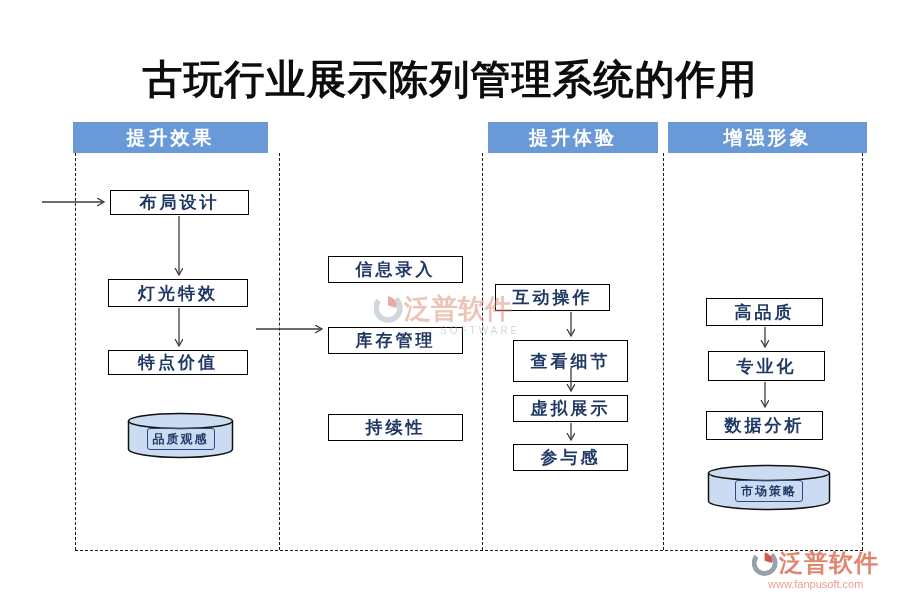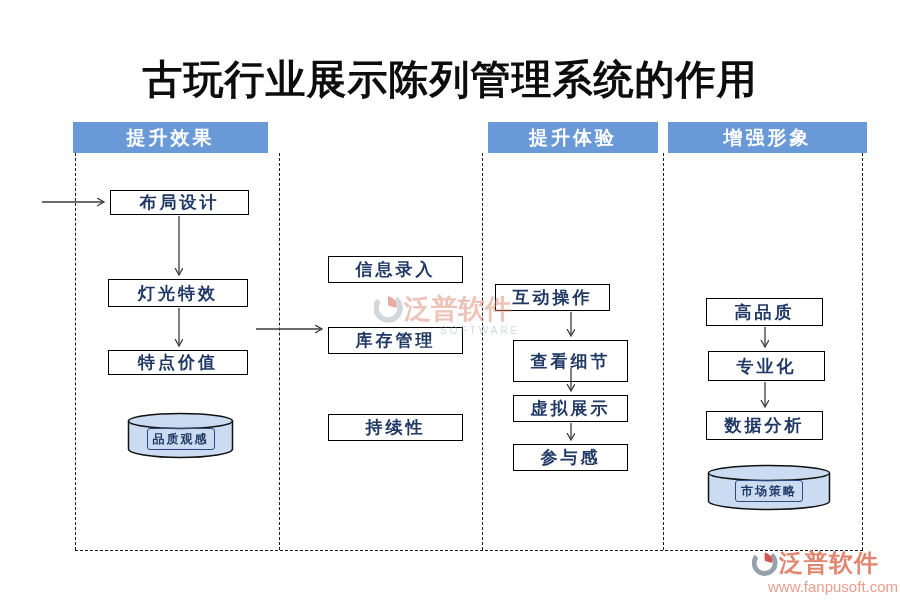--- a/index.html
+++ b/index.html
@@ -41,21 +41,21 @@
   }
   .watermark .wm-text{font-size:27px;font-weight:bold;color:#dd8a74;line-height:34px;}
   .watermark .wm-sub{
     position:absolute;left:66px;top:33px;font-size:10px;color:#a9b2ba;letter-spacing:3px;
     font-family:"Liberation Sans","DejaVu Sans",sans-serif;
   }
   .footer{position:absolute;left:752px;top:549px;}
   .footer .brand-row{display:flex;align-items:center;}
   .footer .brand-text{font-size:24px;font-weight:bold;color:var(--brand_red);letter-spacing:1px;line-height:28px;}
   .footer .url{
-    font-size:15px;color:#ec9d8d;margin-left:16px;margin-top:1px;
+    font-size:11px;color:#ec9d8d;margin-left:16px;margin-top:1px;
     font-family:"Liberation Sans","DejaVu Sans",sans-serif;
   }
 </style>
 </head>
 <body>
 
 <div id="canvas">
 
   <div class="title">古玩行业展示陈列管理系统的作用</div>
 

